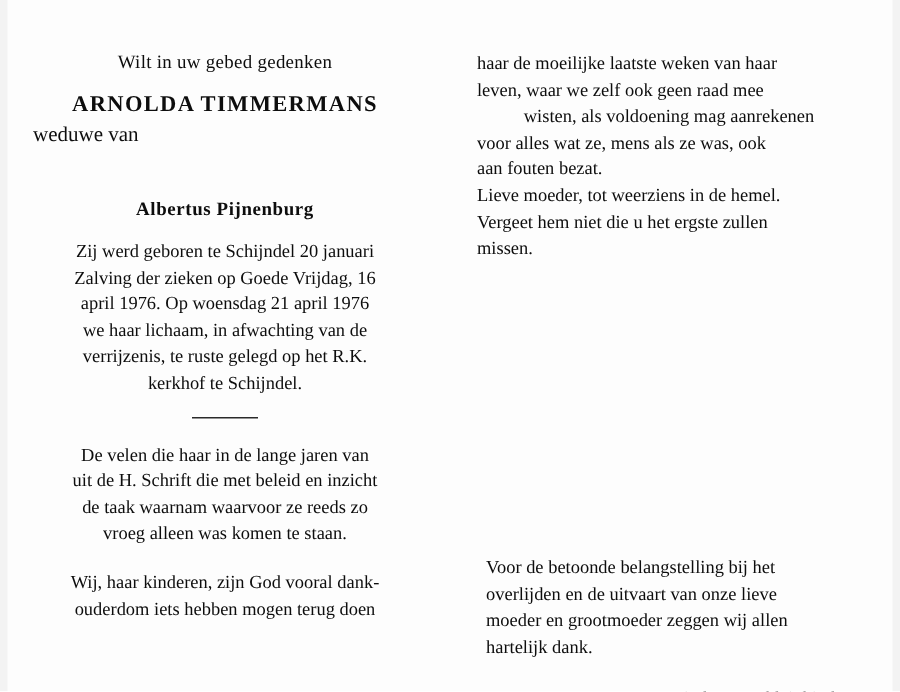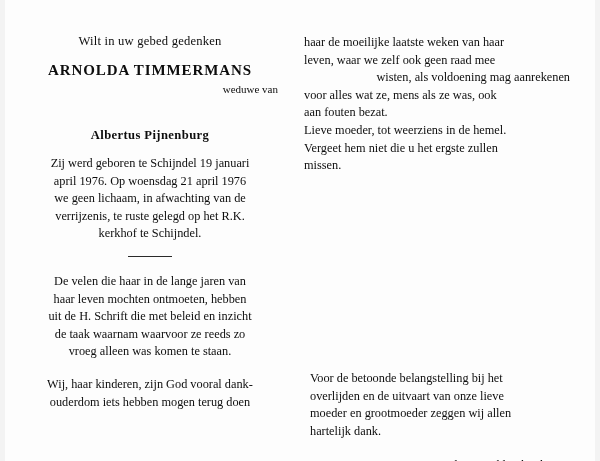--- a/index.html
+++ b/index.html
@@ -26,23 +26,23 @@
     top: 0;
     height: 461px;
     box-sizing: border-box;
   }
   .page-left {
     left: 0;
     width: 300px;
     padding: 34px 22px 16px 22px;
   }
   .page-right {
-    left: 286px;
+    left: 300px;
     width: 300px;
-    padding: 34px 16px 20px 18px;
+    padding: 34px 26px 20px 18px;
   }
   .line-text {
     font-size: 12.3px;
     line-height: 17.6px;
     text-align: center;
     white-space: nowrap;
   }
   .intro {
     font-size: 12.6px;
     letter-spacing: .2px;
@@ -50,22 +50,22 @@
     margin-bottom: 13px;
   }
   .name {
     font-size: 15px;
     font-weight: bold;
     letter-spacing: .9px;
     text-align: center;
     margin-bottom: 4px;
   }
   .rel {
-    font-size: 11px;
-    text-align: right;
+    font-size: 14px;
+    text-align: left;
     margin-bottom: 9px;
   }
   .spouse {
     font-size: 12.6px;
     font-weight: bold;
     letter-spacing: .4px;
     text-align: center;
     margin-bottom: 12px;
     margin-top: 33px;
   }
@@ -123,51 +123,51 @@
 
     <div class="intro">Wilt in uw gebed gedenken</div>
 
     <div class="name">ARNOLDA TIMMERMANS</div>
 
     <div class="rel">weduwe van</div>
 
     <div class="spouse">Albertus Pijnenburg</div>
 
     <div class="para">
-      <div class="line-text">Zij werd geboren te Schijndel 19 januari</div>
+      <div class="line-text">Zij werd geboren te Schijndel 20 januari</div>
+      <div class="line-text">Zalving der zieken op Goede Vrijdag, 16</div>
       <div class="line-text">april 1976. Op woensdag 21 april 1976</div>
-      <div class="line-text">we geen lichaam, in afwachting van de</div>
+      <div class="line-text">we haar lichaam, in afwachting van de</div>
       <div class="line-text">verrijzenis, te ruste gelegd op het R.K.</div>
       <div class="line-text">kerkhof te Schijndel.</div>
     </div>
 
     <div class="divider"></div>
 
     <div class="para para2-wrap">
       <div class="line-text">De velen die haar in de lange jaren van</div>
-      <div class="line-text">haar leven mochten ontmoeten, hebben</div>
       <div class="line-text">uit de H. Schrift die met beleid en inzicht</div>
       <div class="line-text">de taak waarnam waarvoor ze reeds zo</div>
       <div class="line-text">vroeg alleen was komen te staan.</div>
     </div>
 
     <div class="para para3-wrap">
       <div class="line-text">Wij, haar kinderen, zijn God vooral dank-</div>
       <div class="line-text">ouderdom iets hebben mogen terug doen</div>
 
     </div>
 
   </div>
 
   <div class="page page-right">
 
     <div class="rpara">
       <div class="line-text" style="text-align:left">haar de moeilijke laatste weken van haar</div>
       <div class="line-text" style="text-align:left">leven, waar we zelf ook geen raad mee</div>
-      <div class="line-text" style="text-align:right">wisten, als voldoening mag aanrekenen</div>
+      <div class="line-text" style="text-align:center">wisten, als voldoening mag aanrekenen</div>
       <div class="line-text" style="text-align:left">voor alles wat ze, mens als ze was, ook</div>
       <div class="line-text" style="text-align:left">aan fouten bezat.</div>
       <div class="line-text" style="text-align:left">Lieve moeder, tot weerziens in de hemel.</div>
       <div class="line-text" style="text-align:left">Vergeet hem niet die u het ergste zullen</div>
       <div class="line-text" style="text-align:left">missen.</div>
     </div>
 
     <div class="right-block-2">
       <div class="rpara">
         <div class="line-text" style="text-align:left">Voor de betoonde belangstelling bij het</div>

